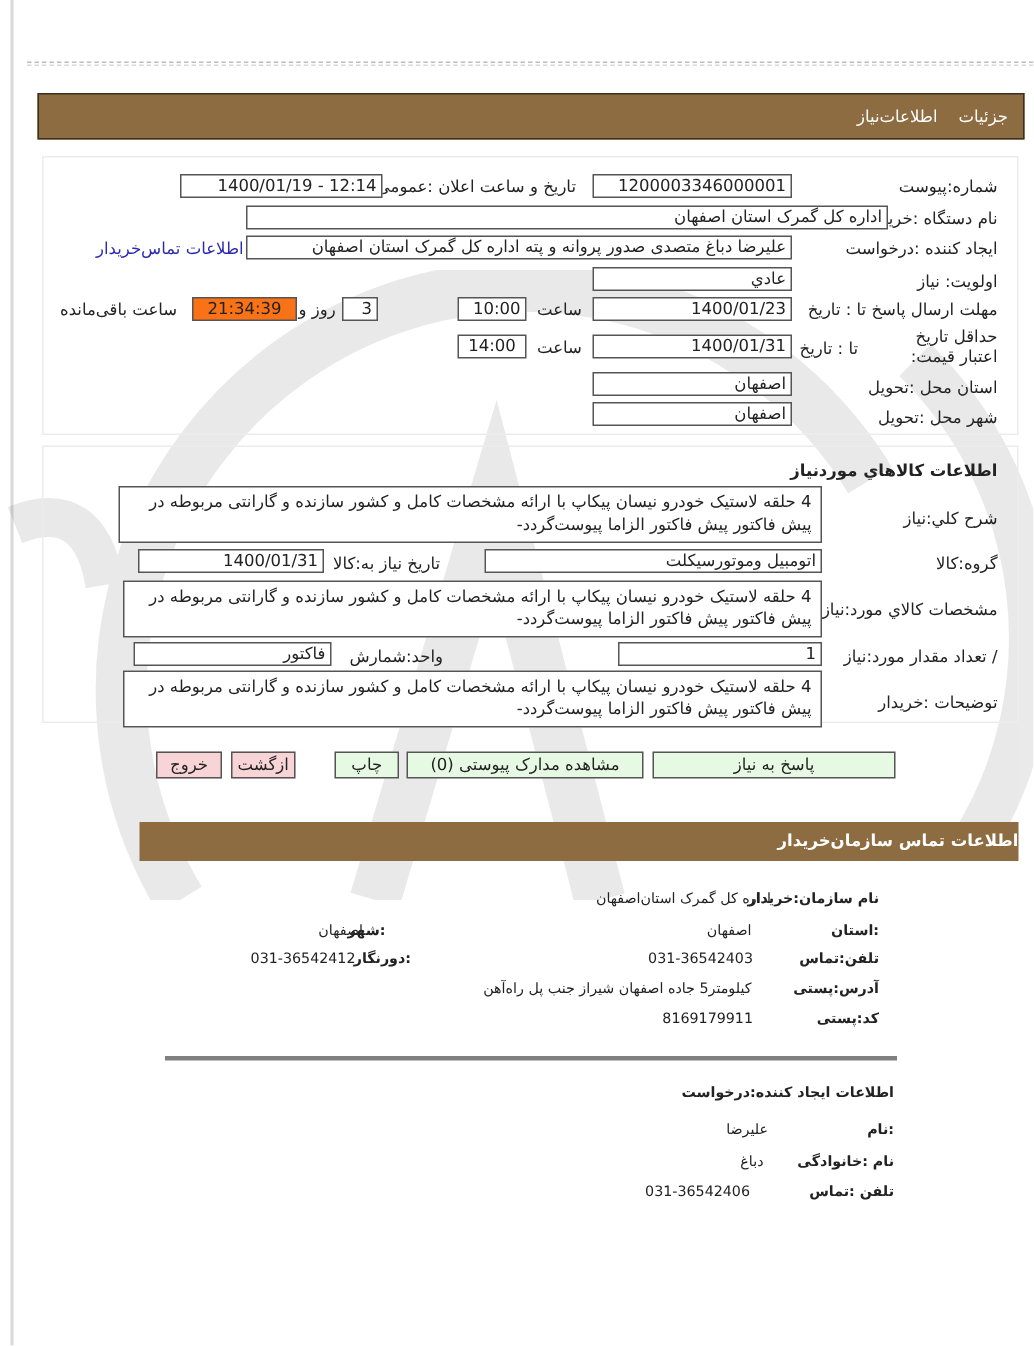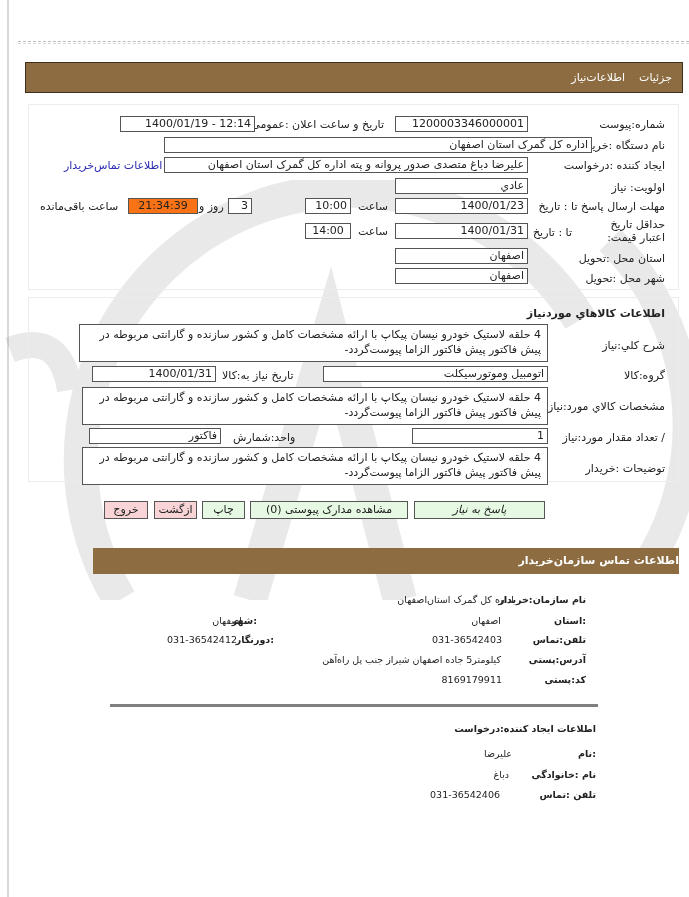--- a/index.html
+++ b/index.html
@@ -12,21 +12,21 @@
   .titlebar span { color: #fff; font-size: 11px; }
   .panel { position: absolute; left: 28px; width: 651px; border: 1px solid #ececec; background: transparent; }
   .lbl { position: absolute; font-size: 11px; color: #222; white-space: nowrap; }
   .box { position: absolute; border: 1px solid #555; background: #fff; font-size: 11px; text-align: left; padding: 0 3px; height: 16px; line-height: 14px; white-space: nowrap; overflow: hidden; direction: ltr; }
   .box.rtl { direction: rtl; text-align: right; }
   .box.timer { background: #f97316; text-align: center; }
   .textarea { position: absolute; border: 1px solid #555; background: #fff; font-size: 11px; direction: rtl; text-align: right; padding: 2px 6px; line-height: 15px; }
   .link { position: absolute; color: #2a2ab0; font-size: 11px; white-space: nowrap; cursor: pointer; }
   .h-bold { position: absolute; font-weight: bold; font-size: 11px; white-space: nowrap; }
   .btn { position: absolute; height: 18px; border: 1px solid #555; font-size: 11px; text-align: center; line-height: 16px; white-space: nowrap; cursor: pointer; }
-  .btn.green { background: #e6fae3; }
+  .btn.green { background: #e6fae3; margin-left: 21px; }
   .btn.pink { background: #f8d4d6; }
   .contact-bar { position: absolute; left: 93px; top: 548px; width: 586px; height: 26px; background: #8c6c40; color: #fff; font-weight: bold; font-size: 11px; line-height: 26px; padding-right: 0; }
   .small { font-size: 9.5px; }
   .gray-rule { position: absolute; left: 110px; top: 704px; width: 488px; height: 3px; background: #808080; }
 </style>
 </head>
 <body>
 
 <div class="left-rule"></div>
 <div class="dotted-rule"></div>
@@ -96,21 +96,21 @@
 <div class="textarea" style="left:82px; top:387px; width:466px; height:38px;">4 حلقه لاستیک خودرو نیسان پیکاپ با ارائه مشخصات کامل و کشور سازنده و گارانتی مربوطه در پیش فاکتور پیش فاکتور الزاما پیوست‌گردد-</div>
 
 <span class="lbl" style="right:24px; top:431px;">/ تعداد مقدار مورد:نياز</span>
 <div class="box" style="left:412px; top:428px; width:136px; text-align:right;">1</div>
 <span class="lbl" style="left:233px; top:431px;">واحد:شمارش</span>
 <div class="box rtl" style="left:89px; top:428px; width:132px;">فاکتور</div>
 
 <span class="lbl" style="right:24px; top:462px;">توضیحات :خریدار</span>
 <div class="textarea" style="left:82px; top:447px; width:466px; height:38px;">4 حلقه لاستیک خودرو نیسان پیکاپ با ارائه مشخصات کامل و کشور سازنده و گارانتی مربوطه در پیش فاکتور پیش فاکتور الزاما پیوست‌گردد-</div>
 
-<div class="btn green" style="left:414px; top:501px; width:131px;font-style:italic;">پاسخ به نیاز</div>
+<div class="btn green" style="left:414px; top:501px; width:162px;">پاسخ به نیاز</div>
 <div class="btn green" style="left:250px; top:501px; width:158px;">مشاهده مدارک پیوستی (0)</div>
 <div class="btn green" style="left:202px; top:501px; width:43px;">چاپ</div>
 <div class="btn pink" style="left:154px; top:501px; width:43px;">ازگشت</div>
 <div class="btn pink" style="left:104px; top:501px; width:44px;">خروج</div>
 
 <div class="contact-bar">اطلاعات  تماس  سازمان‌خریدار</div>
 
 <span class="h-bold small" style="right:103px; top:594px;">نام سازمان:خریدار</span>
 <span class="lbl small" style="right:175px; top:594px;">اداره کل گمرک استان‌اصفهان</span>
 

